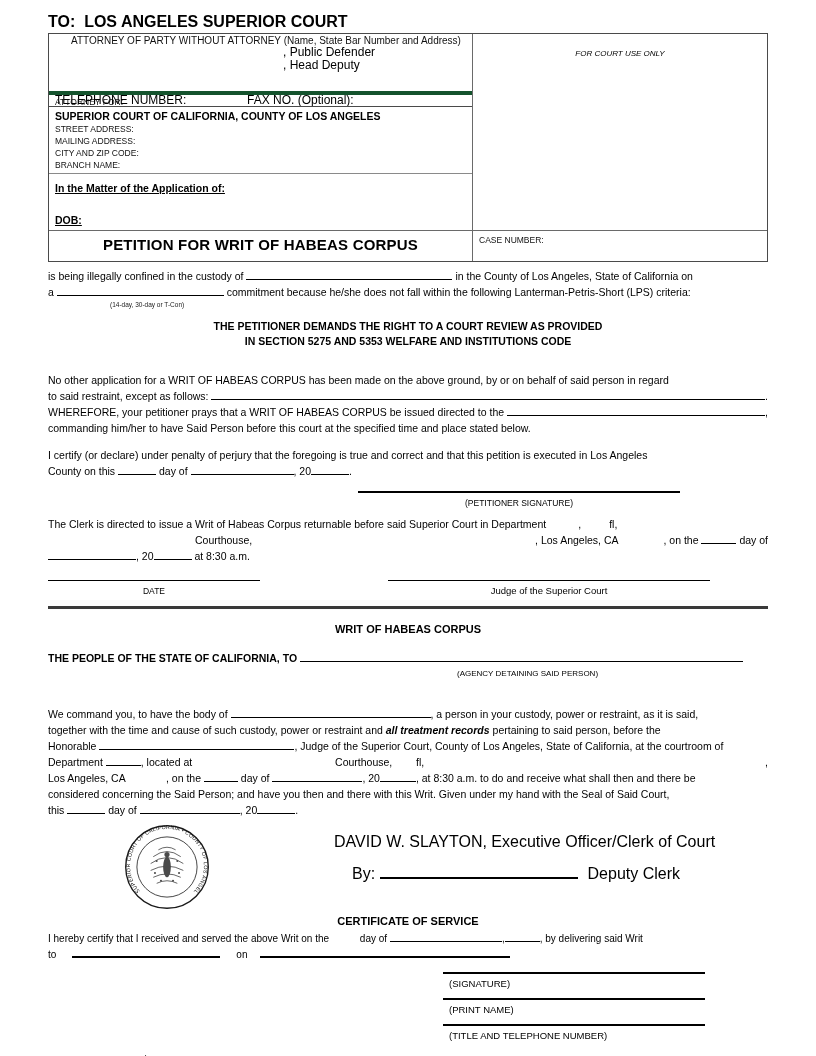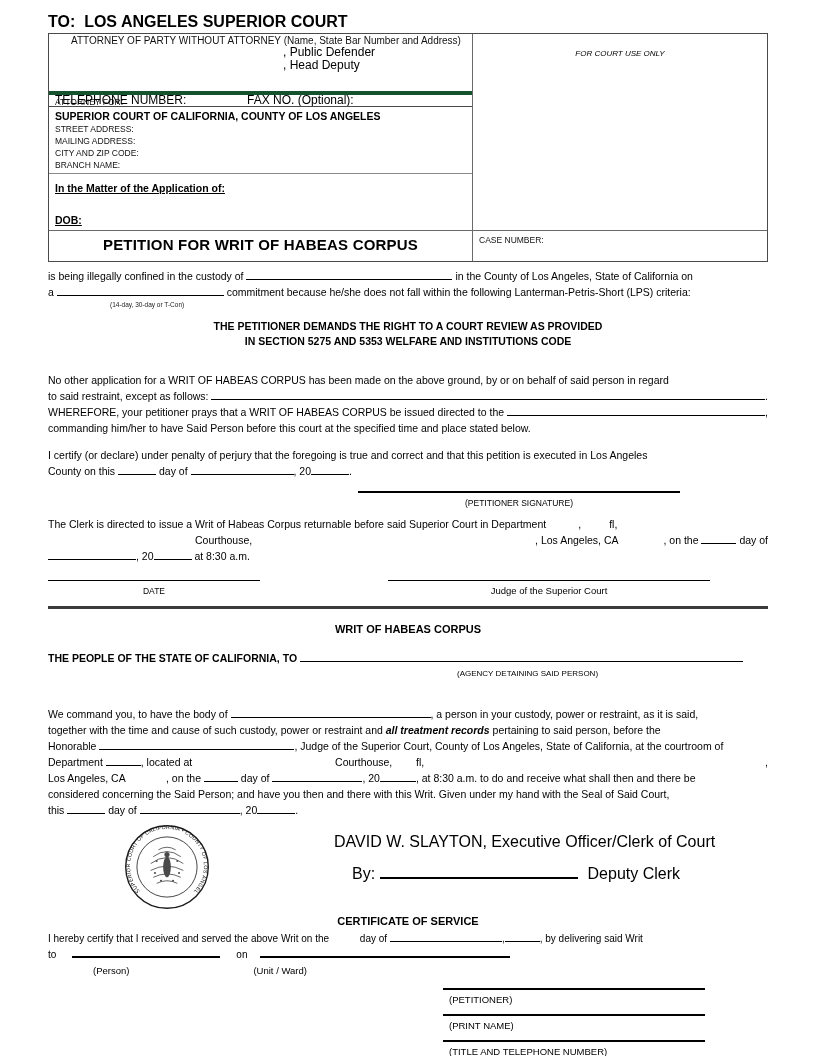--- a/index.html
+++ b/index.html
@@ -338,32 +338,26 @@
     </div>
     <div class="fline">
       <span class="t">to</span>
       <span class="gap" style="width:16px"></span>
       <span class="blank th" style="width:148px"></span>
       <span class="gap" style="width:16px"></span>
       <span class="t">on</span>
       <span class="gap" style="width:13px"></span>
       <span class="blank th" style="width:250px"></span>
     </div>
-    <div class="fline cert-caps">
-      <span class="gap" style="width:45px"></span>
-      <span class="t">(Person)</span>
-      <span class="gap" style="width:124px"></span>
-      <span class="t">(Unit / Ward)</span>
-    </div>
   </div>
 
   <div class="rsig">
     <div class="entry">
       <div class="sig-line"></div>
-      <div class="caption-left">(PETITIONER)</div>
+      <div class="caption-left">(SIGNATURE)</div>
     </div>
     <div class="entry">
       <div class="sig-line"></div>
       <div class="caption-left">(PRINT NAME)</div>
     </div>
     <div class="entry">
       <div class="sig-line"></div>
       <div class="caption-left">(TITLE AND TELEPHONE NUMBER)</div>
     </div>
   </div>

